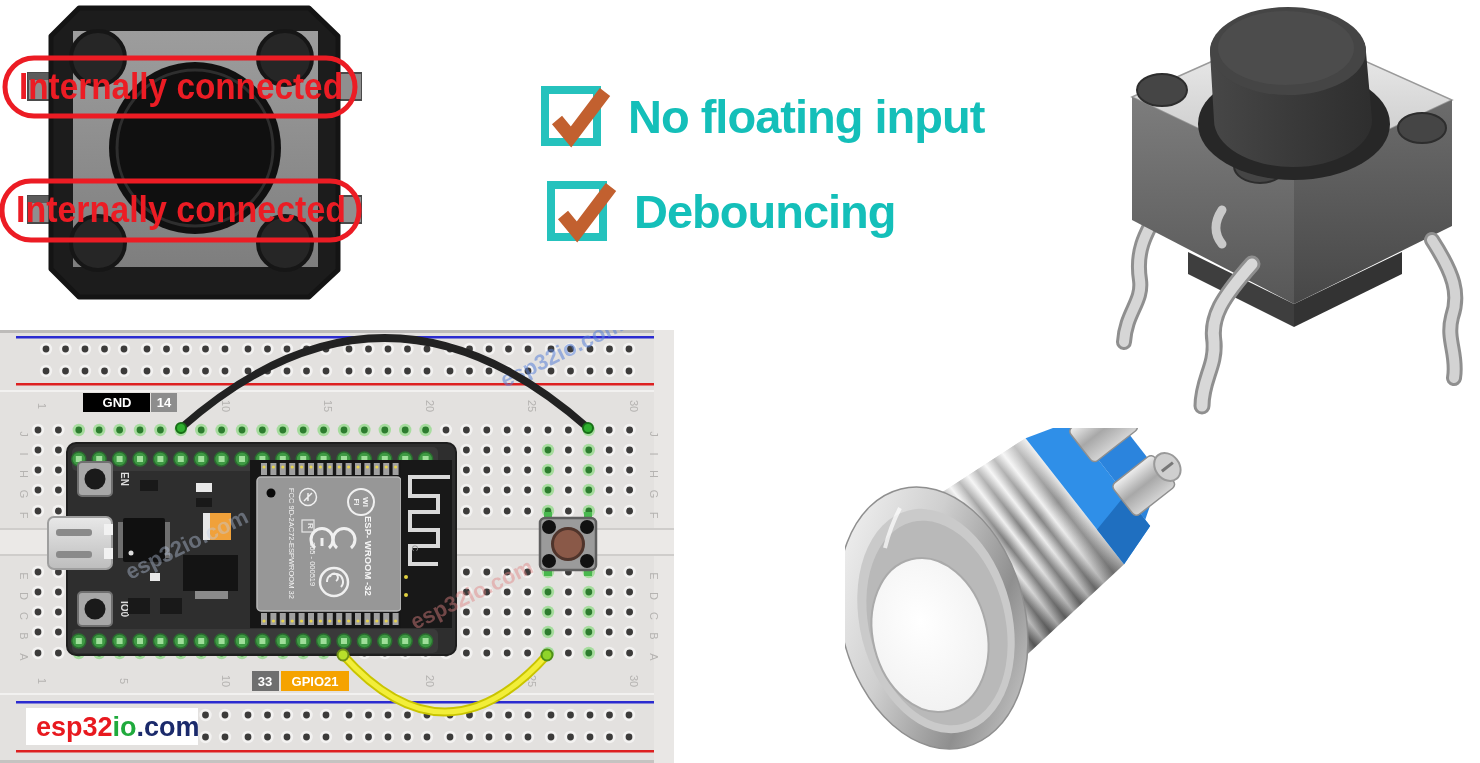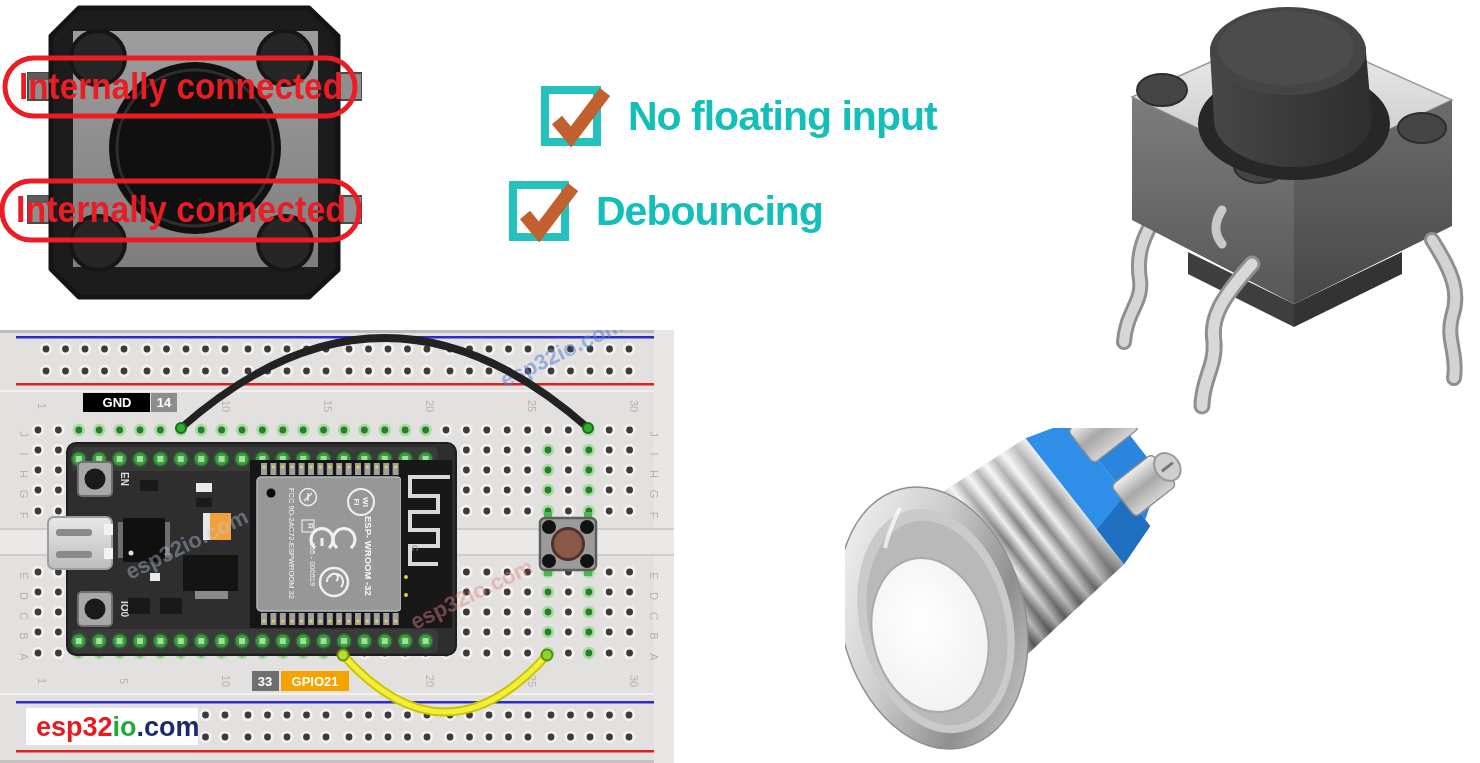--- a/index.html
+++ b/index.html
@@ -3,21 +3,21 @@
 <meta charset="utf-8">
 <style>
   html,body{margin:0;padding:0;background:#ffffff;}
   body{width:1480px;height:763px;position:relative;overflow:hidden;
        font-family:"Liberation Sans","DejaVu Sans",sans-serif;}
   .abs{position:absolute;}
   
   .check-row{position:absolute;display:flex;align-items:center;}
   .checkbox{width:44px;height:44px;border:8px solid #25c2bd;background:#fff;position:relative;flex:0 0 auto;}
   .checkbox svg{position:absolute;left:-6px;top:-16px;overflow:visible;}
-  .check-label{font-size:41px;font-weight:bold;color:#14bfb9;margin-left:27px;letter-spacing:-1px;white-space:nowrap;}
+  .check-label{font-size:47px;font-weight:bold;color:#14bfb9;margin-left:27px;letter-spacing:-1px;white-space:nowrap;}
   svg text{font-family:"Liberation Sans","DejaVu Sans",sans-serif;}
 </style>
 </head>
 <body>
 
 <svg class="abs" style="left:0;top:0" width="362" height="308" viewBox="0 0 362 308">
   <defs>
     <linearGradient id="plateGrad" x1="0" y1="0" x2="0" y2="1">
       <stop offset="0" stop-color="#9d9d9d"></stop>
         <stop offset="1" stop-color="#7e7e7e"></stop>
@@ -55,21 +55,21 @@
 </svg>
 
 <div class="check-row" style="left:541px;top:86px">
   <span class="checkbox">
     <svg width="72" height="72" viewBox="0 0 72 72">
       <path d="M 14,42 L 28,59 L 62,14" fill="none" stroke="#c2602f" stroke-width="13"></path>
     </svg>
   </span>
   <span class="check-label">No floating input</span>
 </div>
-<div class="check-row" style="left:509px;top:181px">
+<div class="check-row" style="left:547px;top:181px">
   <span class="checkbox">
     <svg width="72" height="72" viewBox="0 0 72 72">
       <path d="M 14,42 L 28,59 L 62,14" fill="none" stroke="#c2602f" stroke-width="13"></path>
     </svg>
   </span>
   <span class="check-label">Debouncing</span>
 </div>
 
 <svg class="abs" style="left:1102px;top:2px" width="375" height="418" viewBox="0 0 375 418">
   <defs>

